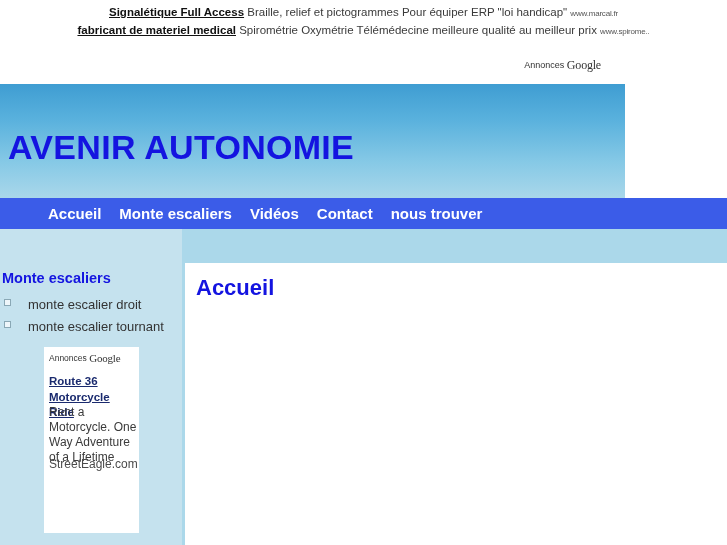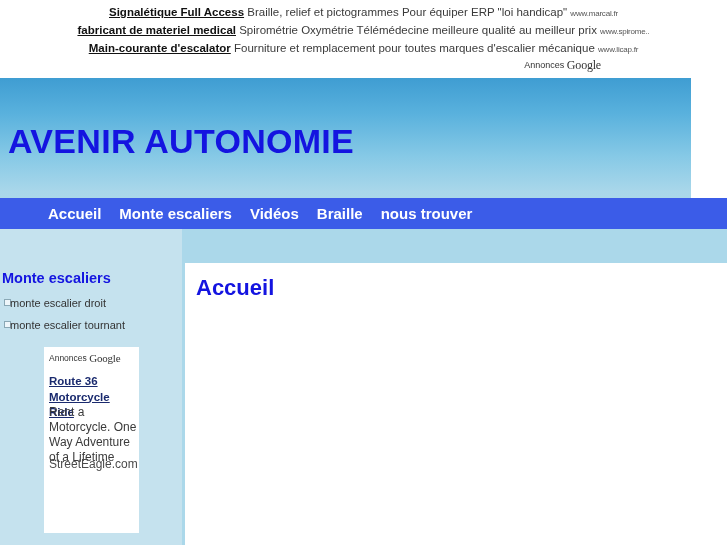--- a/index.html
+++ b/index.html
@@ -65,22 +65,22 @@
     font-family: "Liberation Serif", serif;
     font-size: 12px;
     letter-spacing: -0.2px;
     vertical-align: -1px;
   }
 
   
   .header-banner {
     position: absolute;
     left: 0;
-    top: 78px;
-    width: 691px;
+    top: 84px;
+    width: 625px;
     height: 126px;
     background: linear-gradient(to bottom, #3f9dd2 0%, #59b1dd 28%, #86c9e6 62%, #a9d7ea 90%, #abd8ea 100%);
     overflow: hidden;
   }
   .site-title {
     position: absolute;
     left: 8px;
     top: 44px;
     font-size: 34px;
     font-weight: bold;
@@ -138,22 +138,22 @@
     position: absolute;
     left: 2px;
     top: 41px;
     font-size: 14.5px;
     font-weight: bold;
     color: #1414e0;
     white-space: nowrap;
   }
   .side-link {
     position: absolute;
-    left: 10px;
-    font-size: 11px;
+    left: 28px;
+    font-size: 13px;
     color: #333333;
     white-space: nowrap;
     cursor: pointer;
     text-decoration: none;
   }
   .side-link.i0 { top: 68px; }
   .side-link.i1 { top: 90px; text-align: center; }
   .side-bullet {
     position: absolute;
     left: 4px;
@@ -251,42 +251,37 @@
     <span class="ad-desc">Braille, relief et pictogrammes Pour équiper ERP "loi handicap"</span>
     <span class="ad-url">www.marcal.fr</span>
   </div>
 
   <div class="ad-line l2">
     <span class="ad-title">fabricant de materiel medical</span>
     <span class="ad-desc">Spirométrie Oxymétrie Télémédecine meilleure qualité au meilleur prix</span>
     <span class="ad-url">www.spirome..</span>
   </div>
 
-  <div class="ad-line l3">
-    <span class="ad-title">Main-courante d'escalator</span>
-    <span class="ad-desc">Fourniture et remplacement pour toutes marques d'escalier mécanique</span>
-    <span class="ad-url">www.licap.fr</span>
-  </div>
 
   <div class="ads-by">
     <span>Annonces</span>
     <span class="g-word">Google</span>
   </div>
 </div>
 
 <div class="header-banner">
   <div class="site-title">AVENIR AUTONOMIE</div>
 </div>
 
 <div class="navbar-wrap">
   <div class="navbar">
     <a class="nav-item">Accueil</a>
     <a class="nav-item">Monte escaliers</a>
     <a class="nav-item">Vidéos</a>
-    <a class="nav-item">Braille</a>
+    <a class="nav-item">Contact</a>
     <a class="nav-item">nous trouver</a>
   </div>
 </div>
 
 <div class="page-body">
 
   <div class="sidebar">
     <div class="sidebar-title">Monte escaliers</div>
 
     <span class="side-bullet i0"></span>

